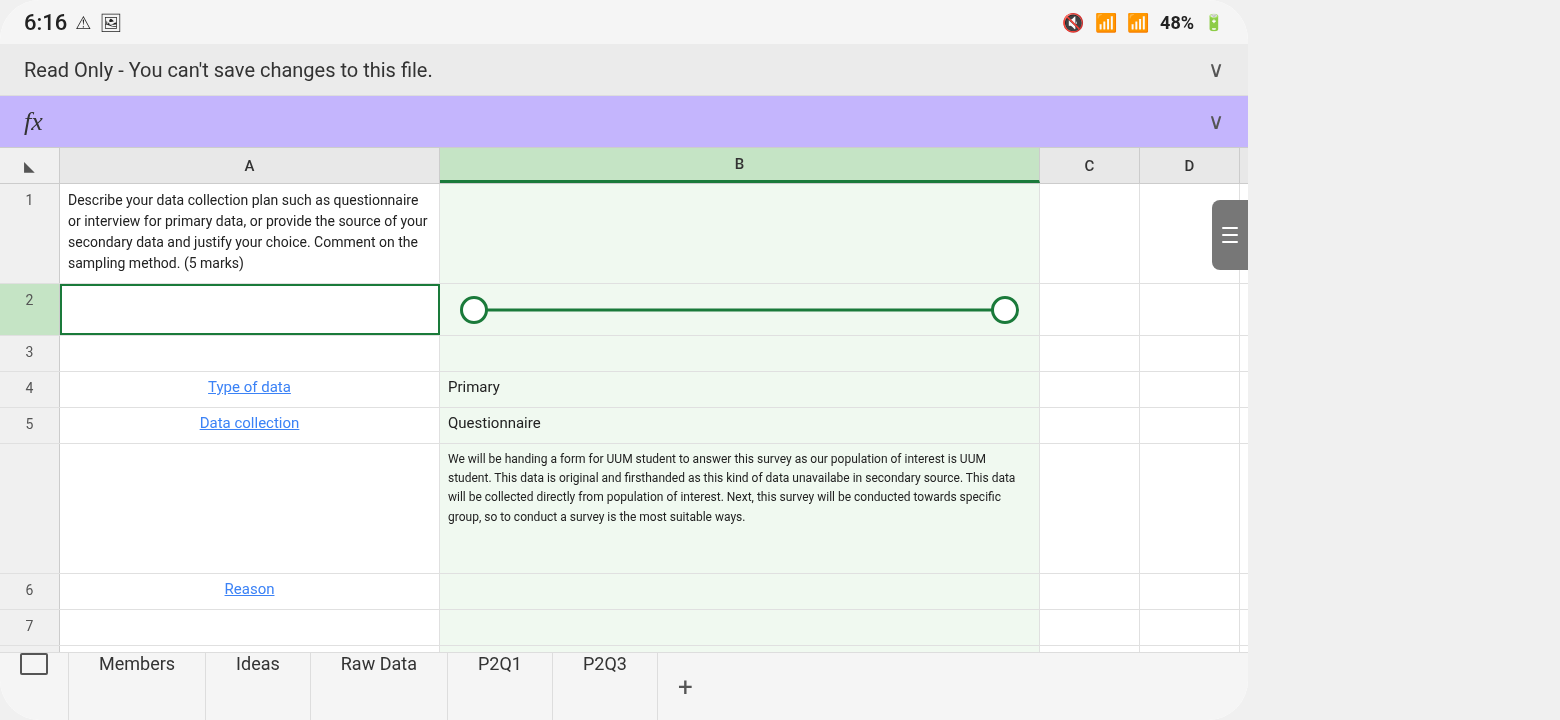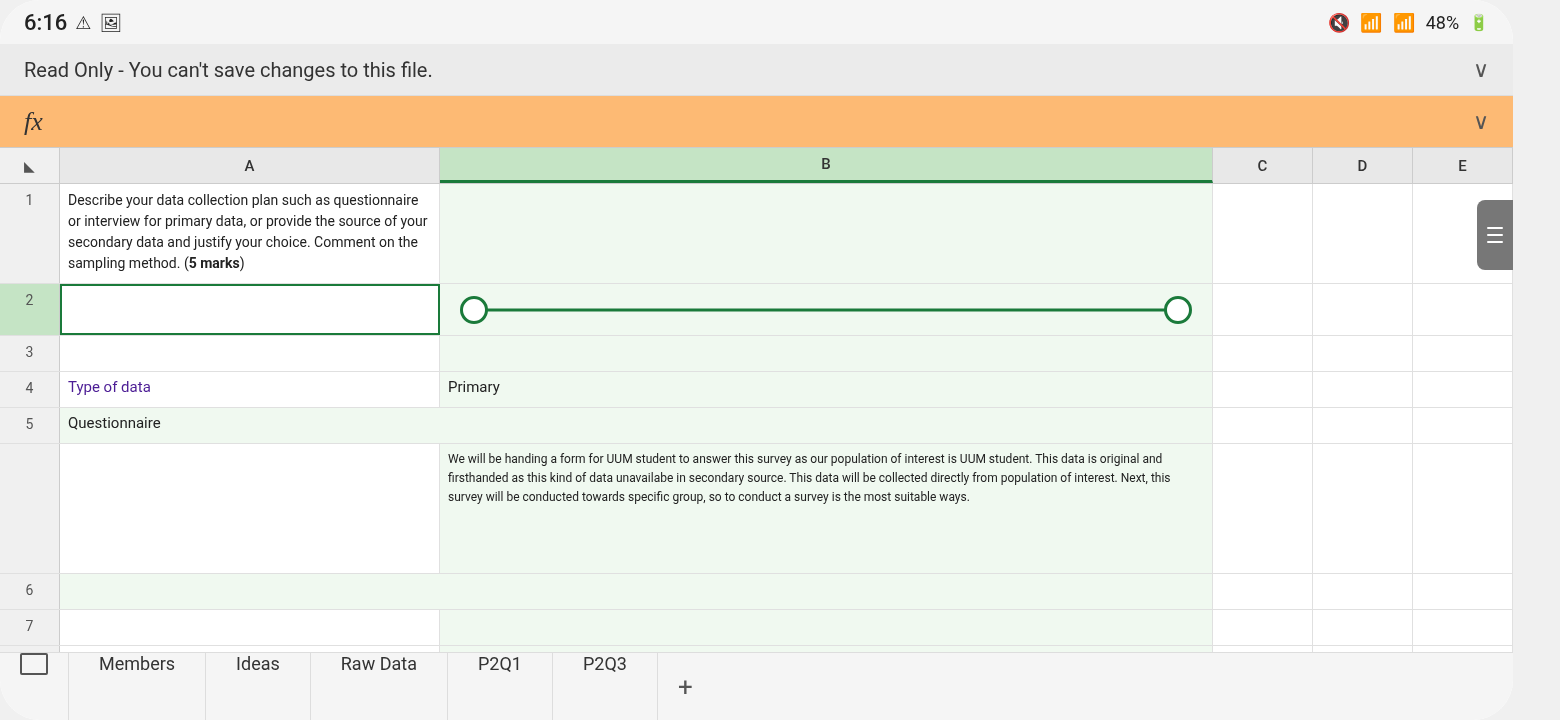--- a/index.html
+++ b/index.html
@@ -7,21 +7,21 @@
       font-family: 'Roboto', Arial, sans-serif;
       background: #f0f0f0;
       width: 1560px;
       height: 720px;
       overflow: hidden;
       position: relative;
     }
 
     
     .phone-frame {
-      width: 1513px;
+      width: 1248px;
       height: 720px;
       background: #ffffff;
       border-radius: 40px;
       overflow: hidden;
       position: relative;
       display: flex;
       flex-direction: column;
     }
 
     
@@ -44,21 +44,21 @@
     }
     .status-icons {
       display: flex;
       align-items: center;
       gap: 10px;
       font-size: 16px;
       color: #222;
     }
     .status-battery {
       font-size: 18px;
-      font-weight: 400;
+      font-weight: 700;
     }
 
     
     .readonly-bar {
       background: #ebebeb;
       height: 52px;
       display: flex;
       align-items: center;
       justify-content: space-between;
       padding: 0 24px;
@@ -69,21 +69,21 @@
       font-size: 20px;
       color: #333;
     }
     .readonly-chevron {
       font-size: 22px;
       color: #555;
     }
 
     
     .formula-bar {
-      background: #fdba74;
+      background: #c4b5fd;
       height: 52px;
       display: flex;
       align-items: center;
       padding: 0 24px;
       border-bottom: 1px solid #ccc;
       flex-shrink: 0;
     }
     .formula-icon {
       font-style: italic;
       font-size: 26px;
@@ -201,21 +201,21 @@
     
     .row-question {
       min-height: 100px;
     }
     .question-text {
       font-size: 14px;
       color: #222;
       line-height: 1.5;
     }
     .question-text strong {
-      font-weight: 700;
+      font-weight: 400;
     }
 
     
     .row-2 {
       min-height: 52px;
     }
     .selection-range {
       position: relative;
       width: 100%;
       height: 100%;
@@ -250,23 +250,24 @@
       transform: translateY(-50%);
       width: 28px;
       height: 28px;
       border-radius: 50%;
       border: 3px solid #1a7a3a;
       background: #fff;
     }
 
     
     .label-cell {
-      text-align: left;
-      color: #4c1d95;
+      text-align: center;
+      color: #3b82f6;
       font-size: 15px;
+      text-decoration: underline;
     }
 
     
     .text-content {
       font-size: 12px;
       line-height: 1.6;
       color: #222;
     }
 
     
@@ -427,39 +428,41 @@
         <div class="row-num">4</div>
         <div class="cell col-a label-cell">Type of data</div>
         <div class="cell col-b selected-col">Primary</div>
         <div class="cell col-c"></div>
         <div class="cell col-d"></div>
         <div class="cell col-e"></div>
       </div>
 
       <div class="grid-row" style="min-height:36px;">
         <div class="row-num">5</div>
+        <div class="cell col-a label-cell">Data collection</div>
         <div class="cell col-b selected-col">Questionnaire</div>
         <div class="cell col-c"></div>
         <div class="cell col-d"></div>
         <div class="cell col-e"></div>
       </div>
 
       <div class="grid-row" style="min-height:130px;">
         <div class="row-num"></div>
         <div class="cell col-a label-cell" style="padding-top: 8px; font-size:14px;"></div>
         <div class="cell col-b selected-col">
           <div class="text-content">We will be handing a form for UUM student to answer this survey as our population of interest is UUM student. This data is original and firsthanded as this kind of data unavailabe in secondary source. This data will be collected directly from population of interest. Next, this survey will be conducted towards specific group, so to conduct a survey is the most suitable ways.</div>
         </div>
         <div class="cell col-c"></div>
         <div class="cell col-d"></div>
         <div class="cell col-e"></div>
       </div>
 
       <div class="grid-row" style="min-height:36px;">
         <div class="row-num">6</div>
+        <div class="cell col-a label-cell">Reason</div>
         <div class="cell col-b selected-col"></div>
         <div class="cell col-c"></div>
         <div class="cell col-d"></div>
         <div class="cell col-e"></div>
       </div>
 
       <div class="grid-row" style="min-height:36px;">
         <div class="row-num">7</div>
         <div class="cell col-a"></div>
         <div class="cell col-b selected-col"></div>

